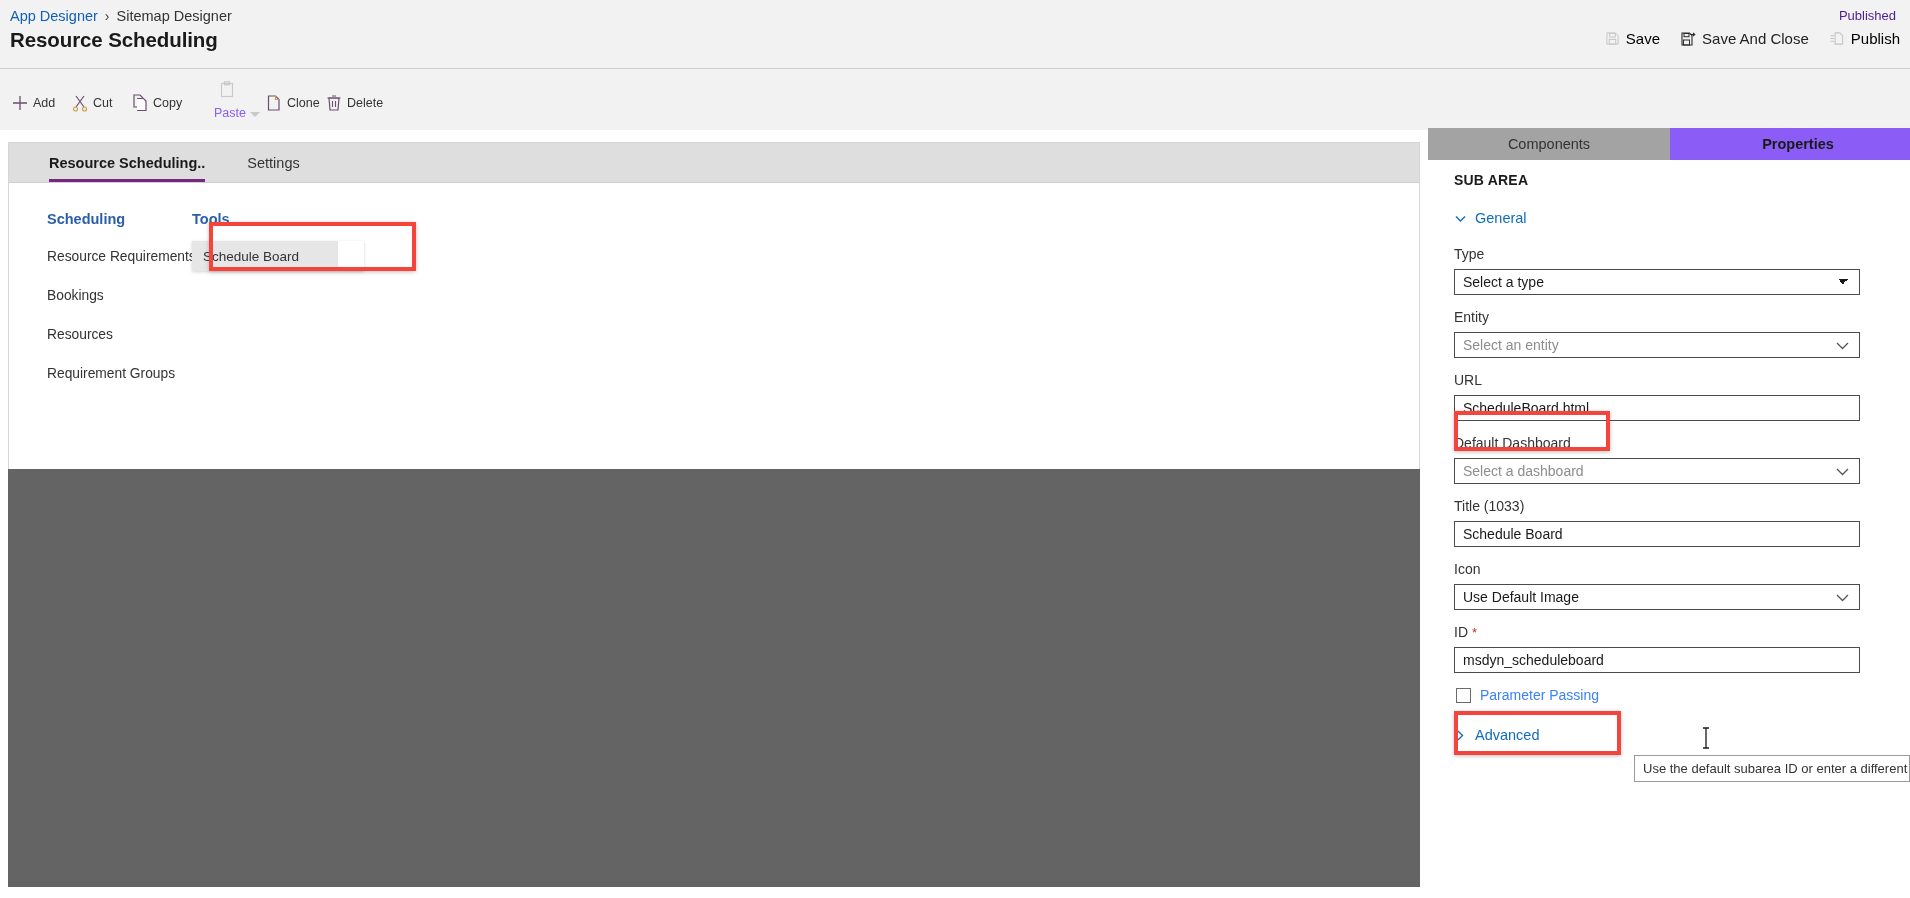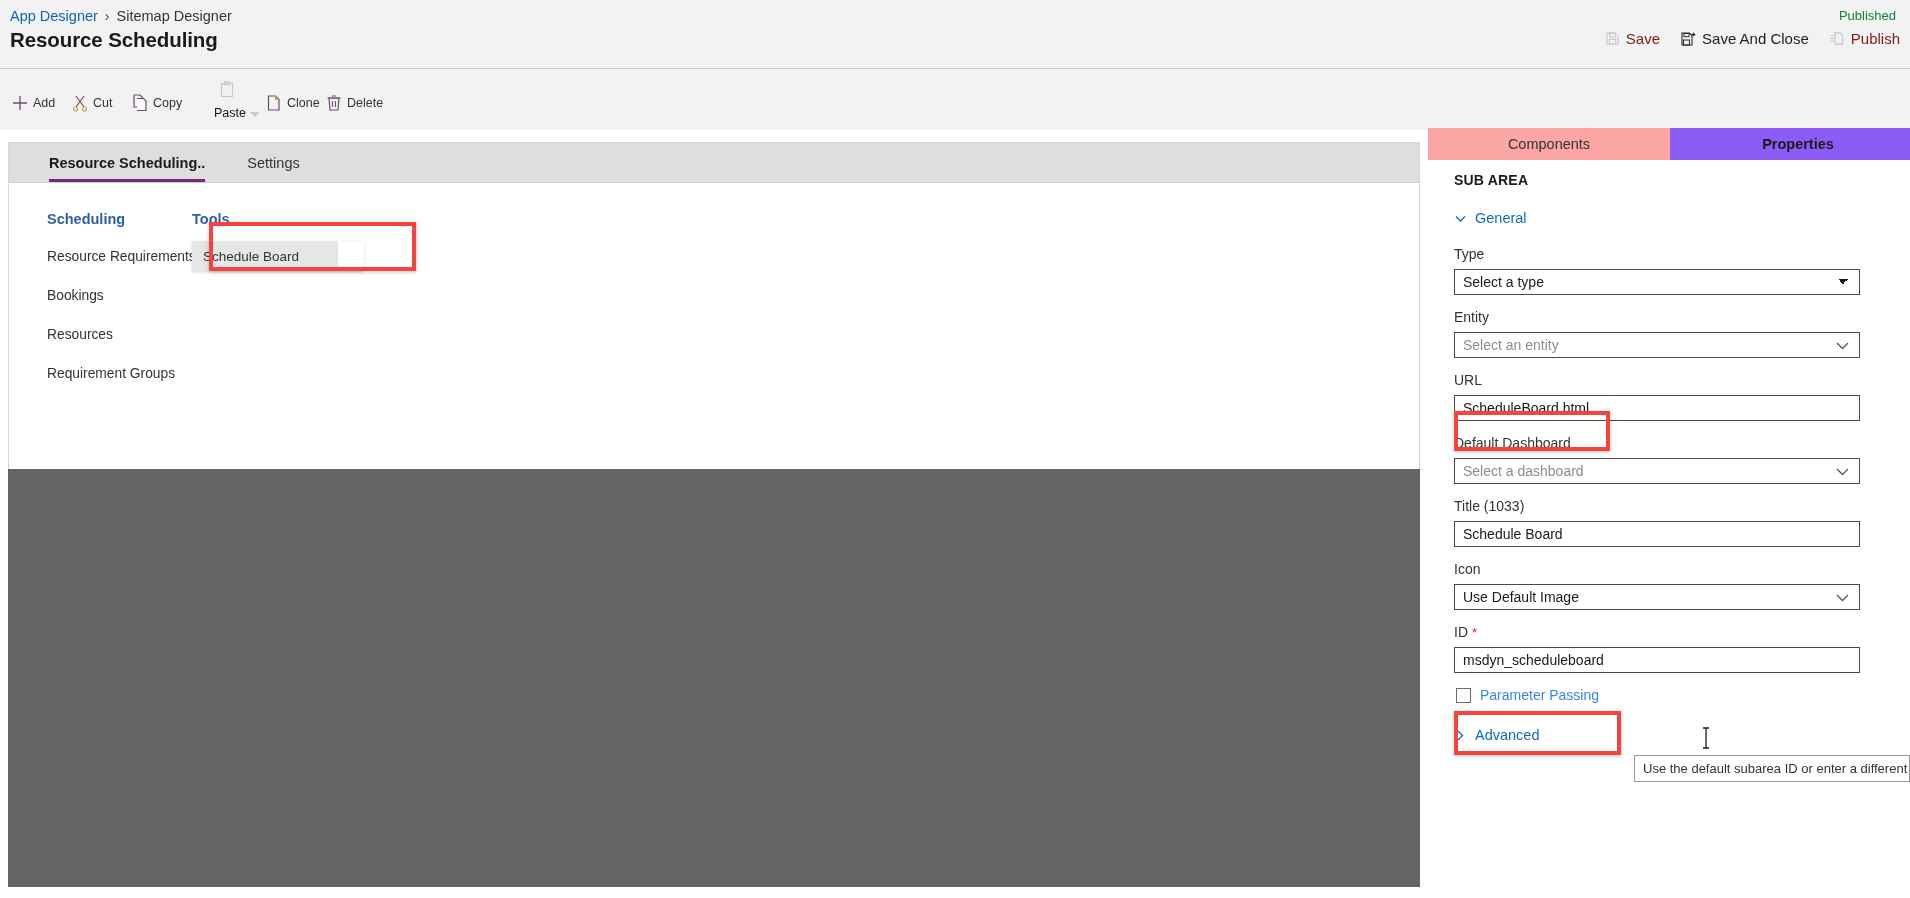--- a/index.html
+++ b/index.html
@@ -26,53 +26,53 @@
   .bc-link { color: #1160b7; cursor: pointer; }
   .bc-sep { color: #444; font-size: 14px; }
   .bc-current { color: #333; }
   .page-title {
     position: absolute; left: 10px; top: 28px;
     font-size: 20.5px; font-weight: bold; color: #1a1a1a;
     letter-spacing: -0.1px;
   }
   .published-label {
     position: absolute; right: 14px; top: 8px;
-    font-size: 13px; color: #15803d;
+    font-size: 13px; color: #4c1d95;
   }
   .header-actions {
     position: absolute; right: 10px; top: 30px;
     display: flex; align-items: center; gap: 20px;
   }
   .hact {
     display: flex; align-items: center; gap: 6px;
     font-size: 15px; color: #222;
     cursor: pointer;
   }
-  .hact.disabled { color: #7f1d1d; cursor: default; align-items: center; }
+  .hact.disabled { color: #000000; cursor: default; align-items: center; }
   .hact svg { display: block; }
 
   
   .toolbar {
     position: absolute; left: 0; top: 68px;
     width: 1910px; height: 62px;
     background: #f2f2f2;
     border-top: 1px solid #cfcfcf;
     display: flex; align-items: flex-start;
     padding-left: 10px; padding-top: 5px;
   }
   .tb-item {
     width: 60px; height: 52px;
     display: flex; flex-direction: row;
     align-items: center; justify-content: flex-start;
     gap: 3px; cursor: pointer;
     padding-top: 5px;
   }
   .tb-item .tb-ico { height: 22px; display:flex; align-items:center; justify-content:center; }
   .tb-item .tb-lbl { font-size: 12.5px; color: #333; white-space: nowrap; }
-  .tb-item.disabled .tb-lbl { color: #0f172a; margin-left: 20px; }
+  .tb-item.disabled .tb-lbl { color: #8b5cf6; margin-left: 20px; }
   .tb-paste { width: 74px; flex-direction: column; }
   .tb-paste-row { display: flex; align-items: center; gap: 4px; }
 
   
   .canvas {
     position: absolute; left: 8px; top: 142px;
     width: 1412px; height: 340px;
     background: #ffffff;
     border: 1px solid #d6d6d6;
   }
@@ -143,21 +143,21 @@
     position: absolute; left: 1428px; top: 128px;
     width: 482px; height: 770px;
     background: #ffffff;
   }
   .rtabs { display: flex; height: 32px; }
   .rtab {
     flex: 0 0 auto; display: flex; align-items: center; justify-content: center;
     font-size: 14.5px; cursor: pointer;
   }
   .rtab.components {
-    width: 242px; background: #fca5a5; color: #333;
+    width: 242px; background: #a3a3a3; color: #333;
   }
   .rtab.properties {
     width: 256px; background: #8b5cf6; color: #1a1a1a; font-weight: bold;
   }
   .rbody { padding: 12px 18px 0 26px; position: relative; }
   .subarea-label {
     font-size: 14px; font-weight: bold; color: #1a1a1a;
     letter-spacing: 0.2px; margin-bottom: 22px;
   }
   .section-toggle {

